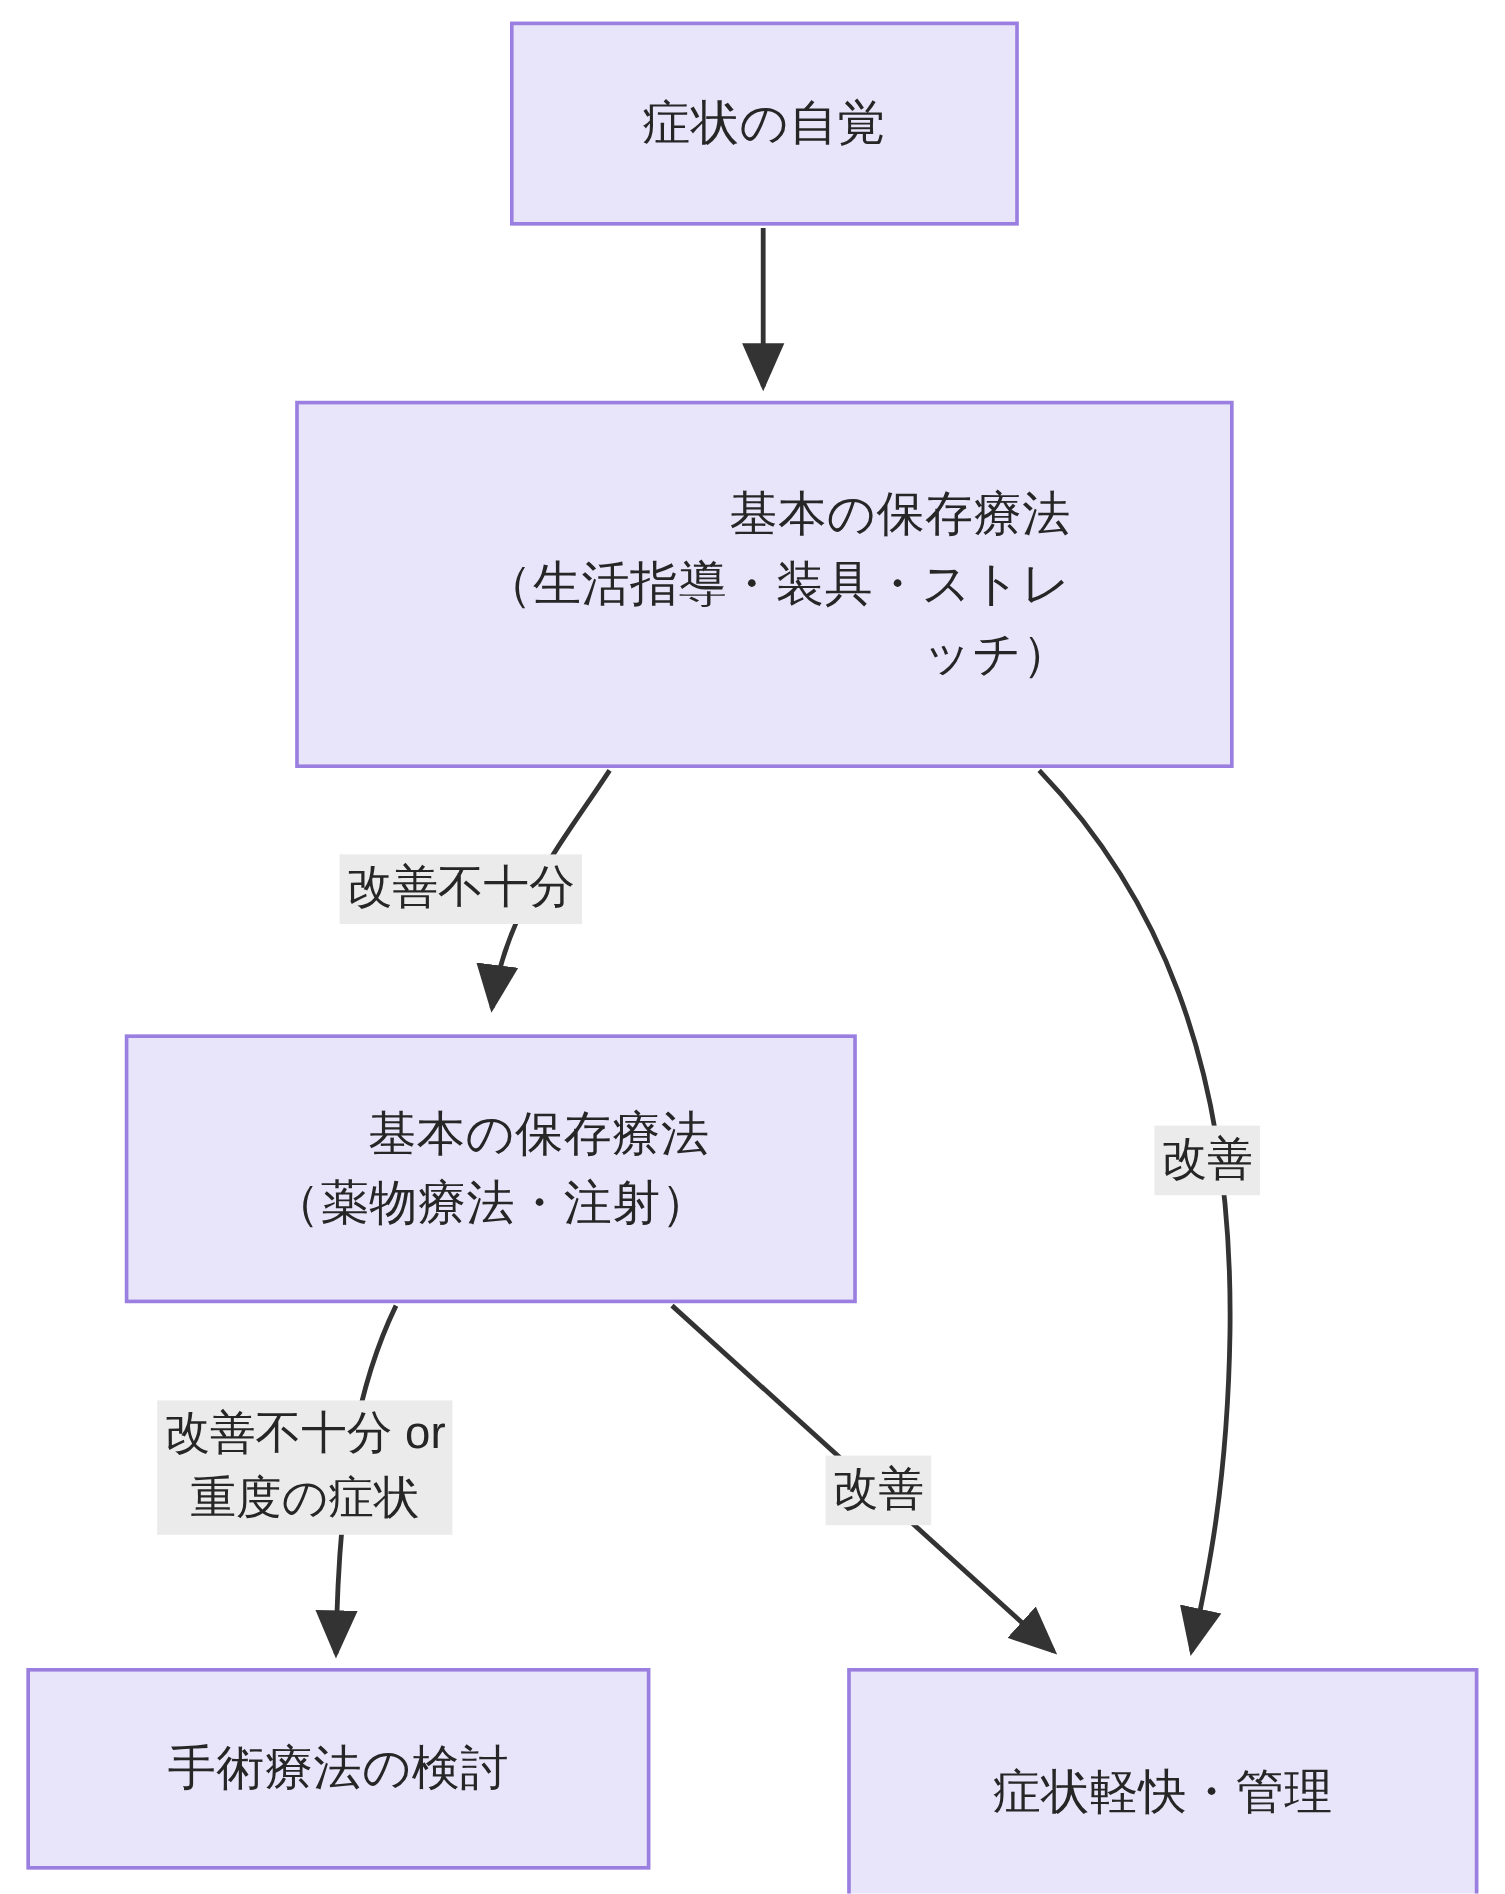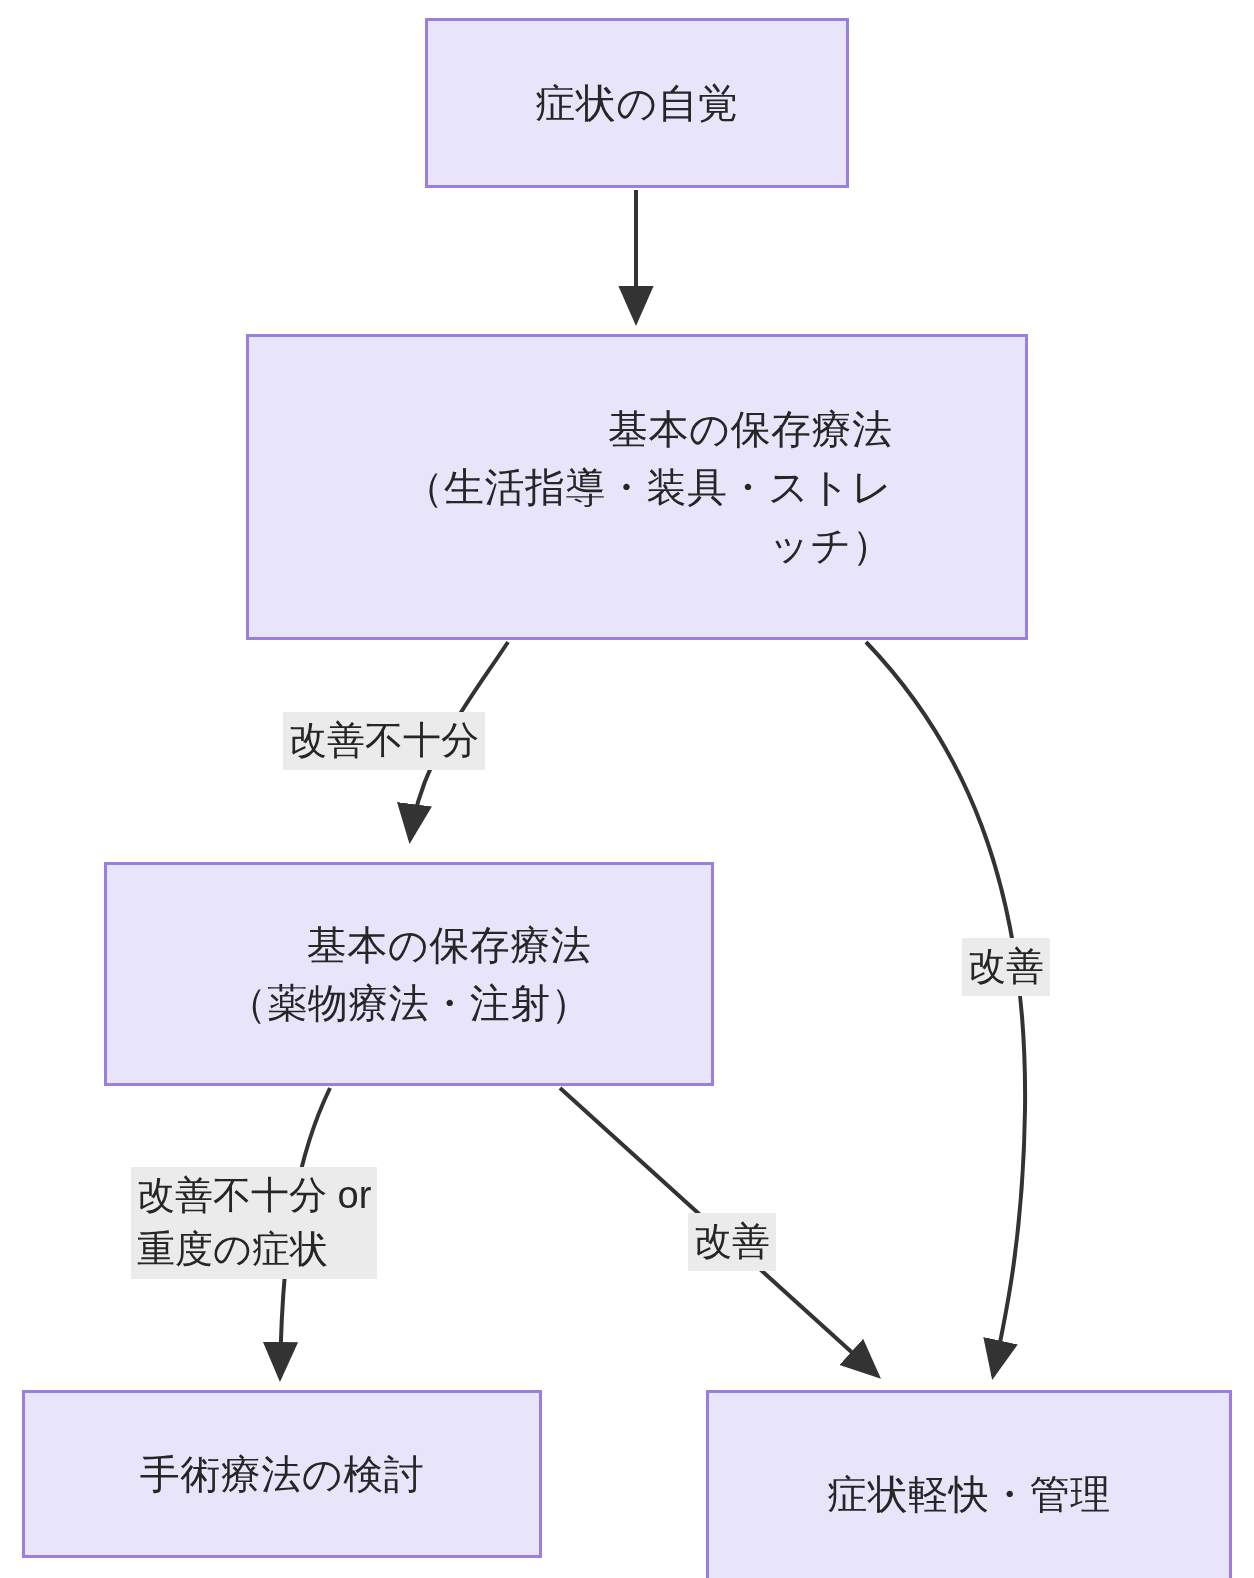--- a/index.html
+++ b/index.html
@@ -47,21 +47,21 @@
   #node-surgery      { left: 22px;   top: 1390px; width: 520px; height: 168px; }
   #node-relief       { left: 706px;  top: 1390px; width: 526px; height: 208px; }
 
   
   .edge-label {
     position: absolute;
     background: #ebebeb;
     color: #262626;
     font-size: 38px;
     line-height: 1.42;
-    text-align: left;
+    text-align: center;
     white-space: pre-line;
     padding: 2px 6px;
     box-sizing: border-box;
   }
 
   #label-improve-insufficient-1 { left: 283px;  top: 712px;  }
   #label-improve-right          { left: 962px;  top: 938px;  }
   #label-improve-insufficient-2 { left: 131px;  top: 1167px; }
   #label-improve-mid            { left: 688px;  top: 1213px; }
 

